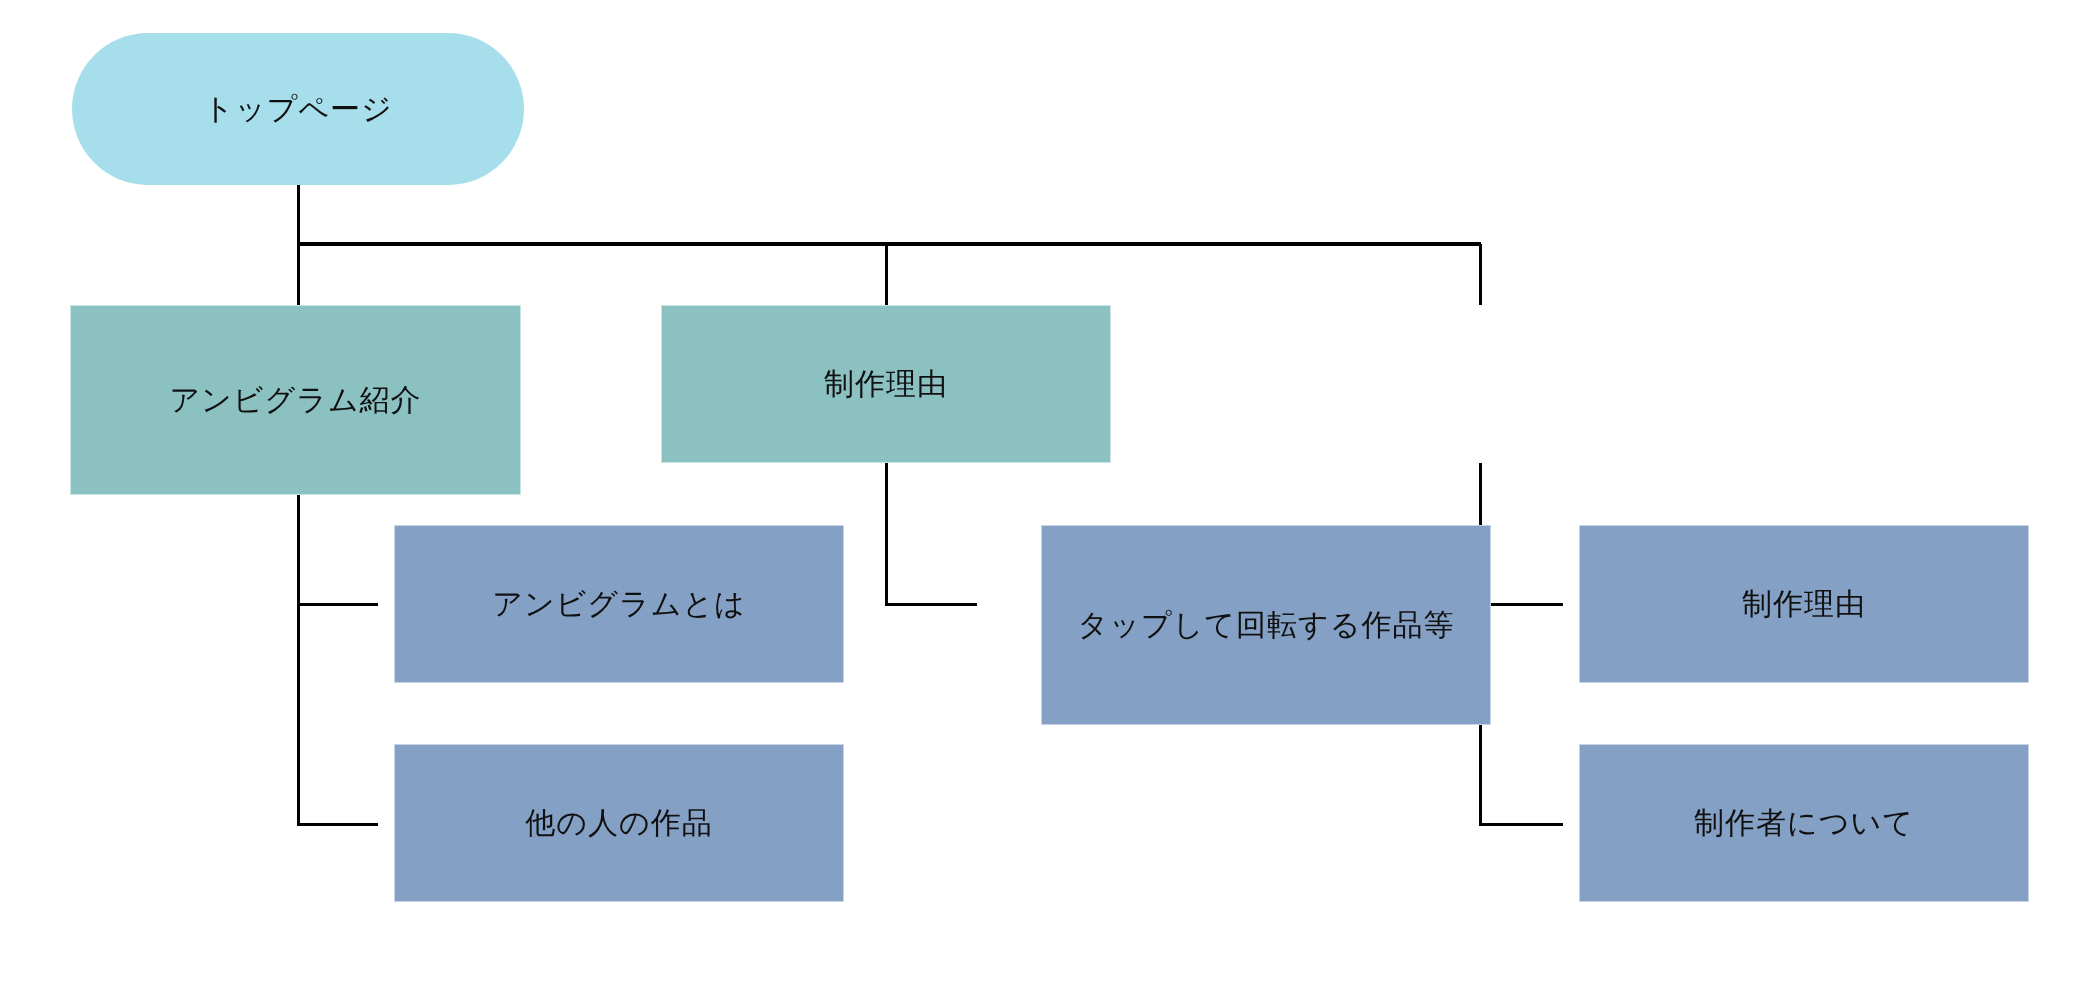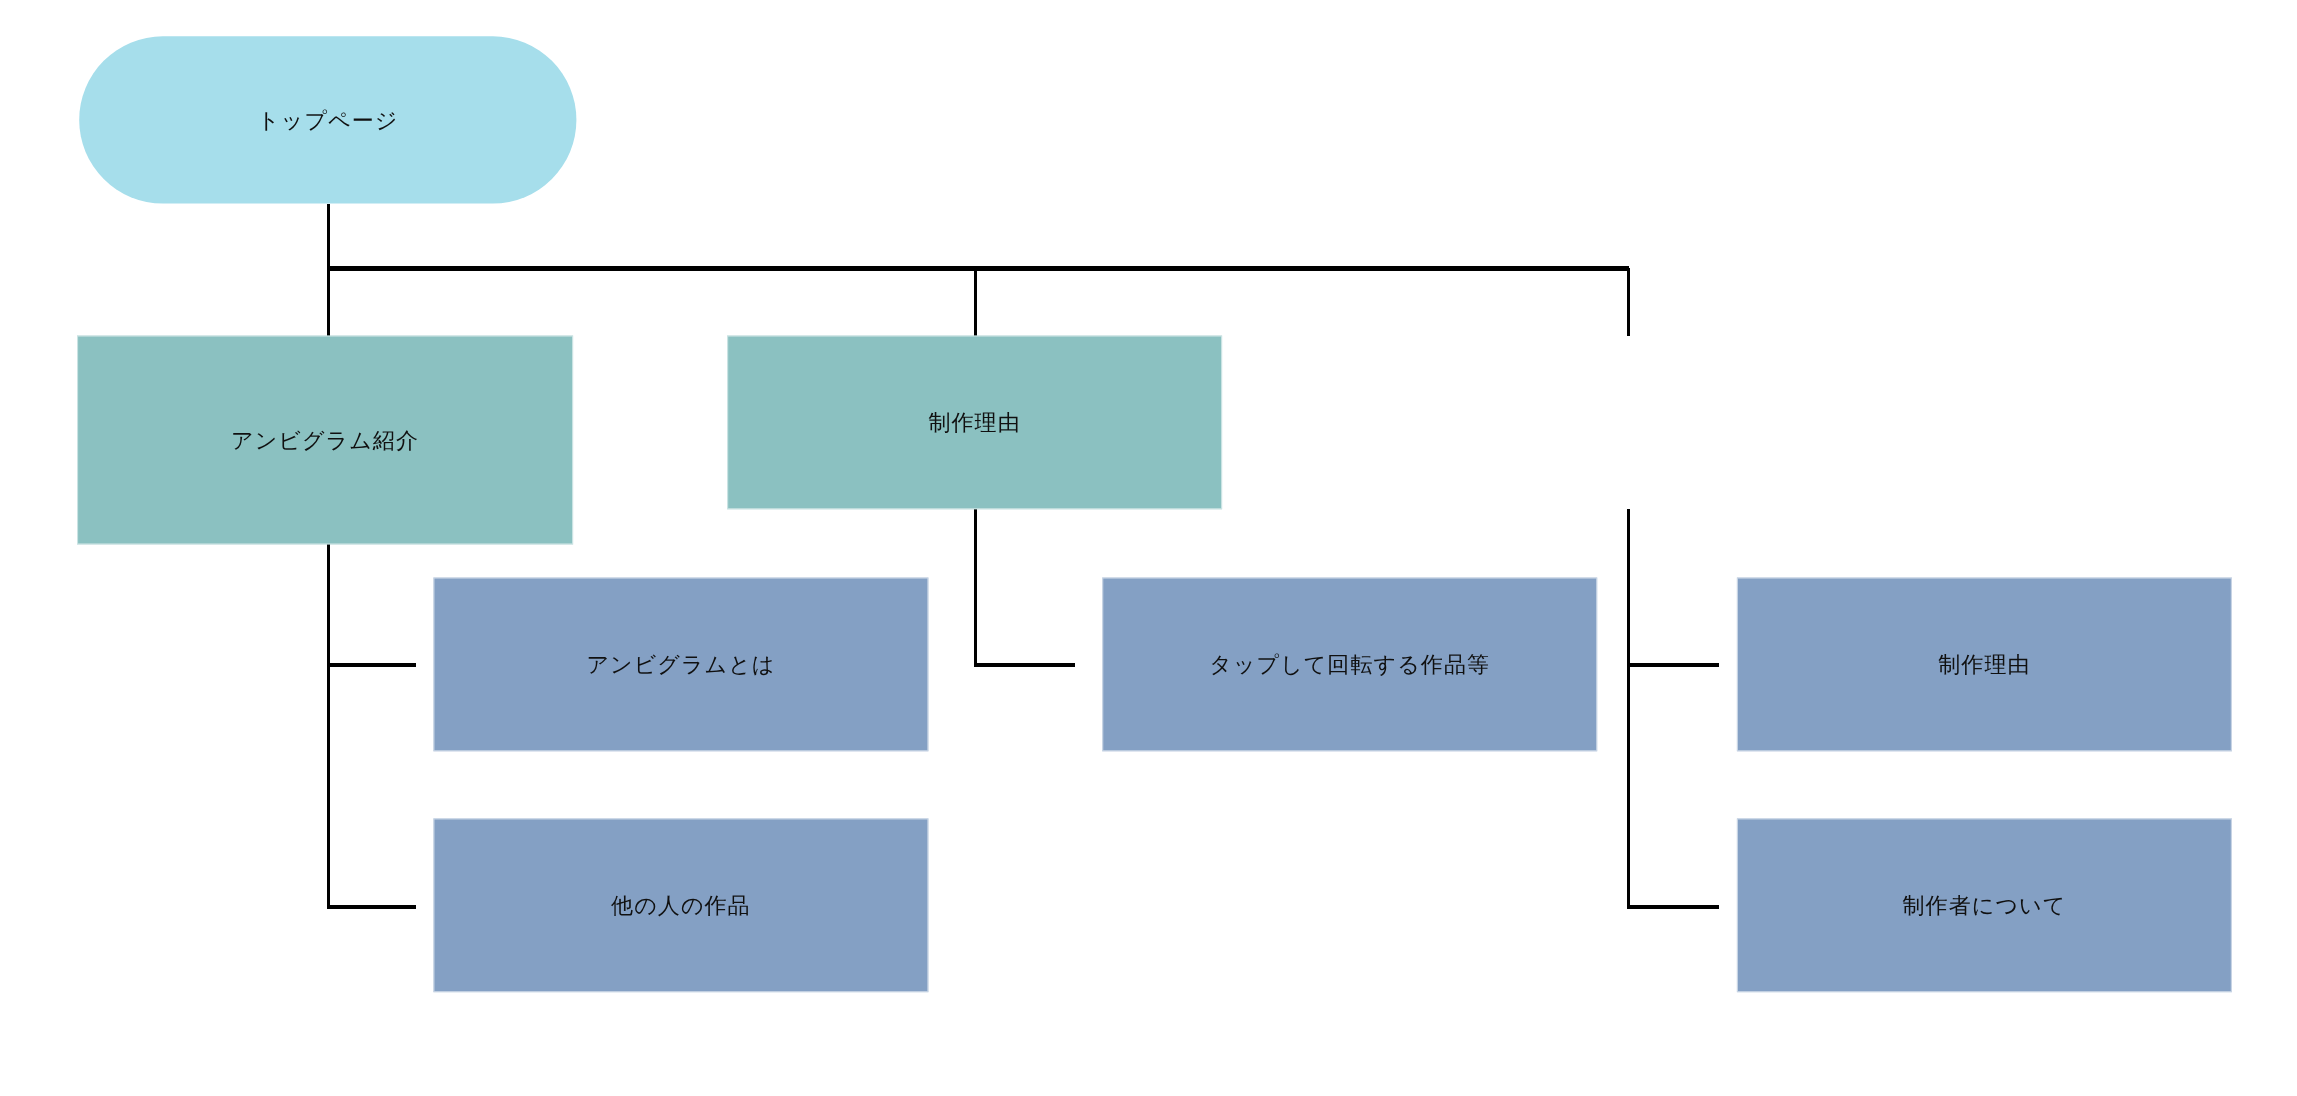--- a/index.html
+++ b/index.html
@@ -22,21 +22,21 @@
     left: 0;
     top: 0;
     pointer-events: none;
   }
   .node {
     position: absolute;
     display: flex;
     align-items: center;
     justify-content: center;
     box-sizing: border-box;
-    font-size: 20px;
+    font-size: 30px;
     letter-spacing: 1px;
     color: #101010;
     text-align: center;
     z-index: 2;
   }
   .node-root {
     background: #a6deeb;
     border-radius: 76px;
     left: 72px; top: 33px; width: 452px; height: 152px;
   }
@@ -47,21 +47,21 @@
   .node-leaf {
     background: #84a0c4;
     border: 1px solid rgba(255,255,255,0.55);
     margin-left: 16px;
   }
   #n-b1 { left: 70px;   top: 305px; width: 451px; height: 190px; }
   #n-b2 { left: 661px;  top: 305px; width: 450px; height: 158px; }
   #n-b3 { left: 1254px; top: 305px; width: 452px; height: 158px; }
   #n-l1 { left: 378px;  top: 525px; width: 450px; height: 158px; }
   #n-l2 { left: 378px;  top: 744px; width: 450px; height: 158px; }
-  #n-l3 { left: 986px;  top: 525px; width: 450px; height: 158px; }
+  #n-l3 { left: 1025px;  top: 525px; width: 450px; height: 200px; }
   #n-l4 { left: 1563px; top: 525px; width: 450px; height: 158px; }
   #n-l5 { left: 1563px; top: 744px; width: 450px; height: 158px; }
 </style>
 </head>
 <body>
 
 <div class="canvas">
 
   <svg class="connectors" width="2088" height="996" viewBox="0 0 2088 996">
     <g stroke="#000000" fill="none" shape-rendering="crispEdges">

